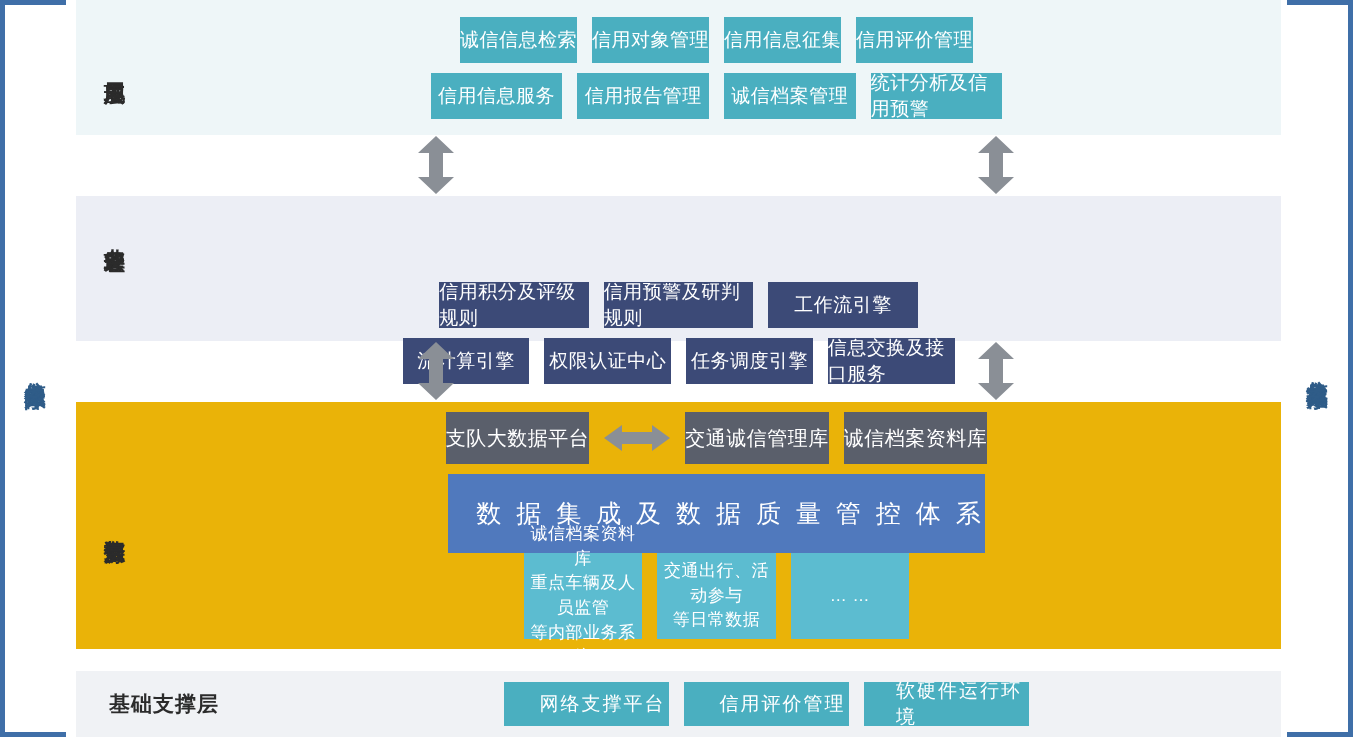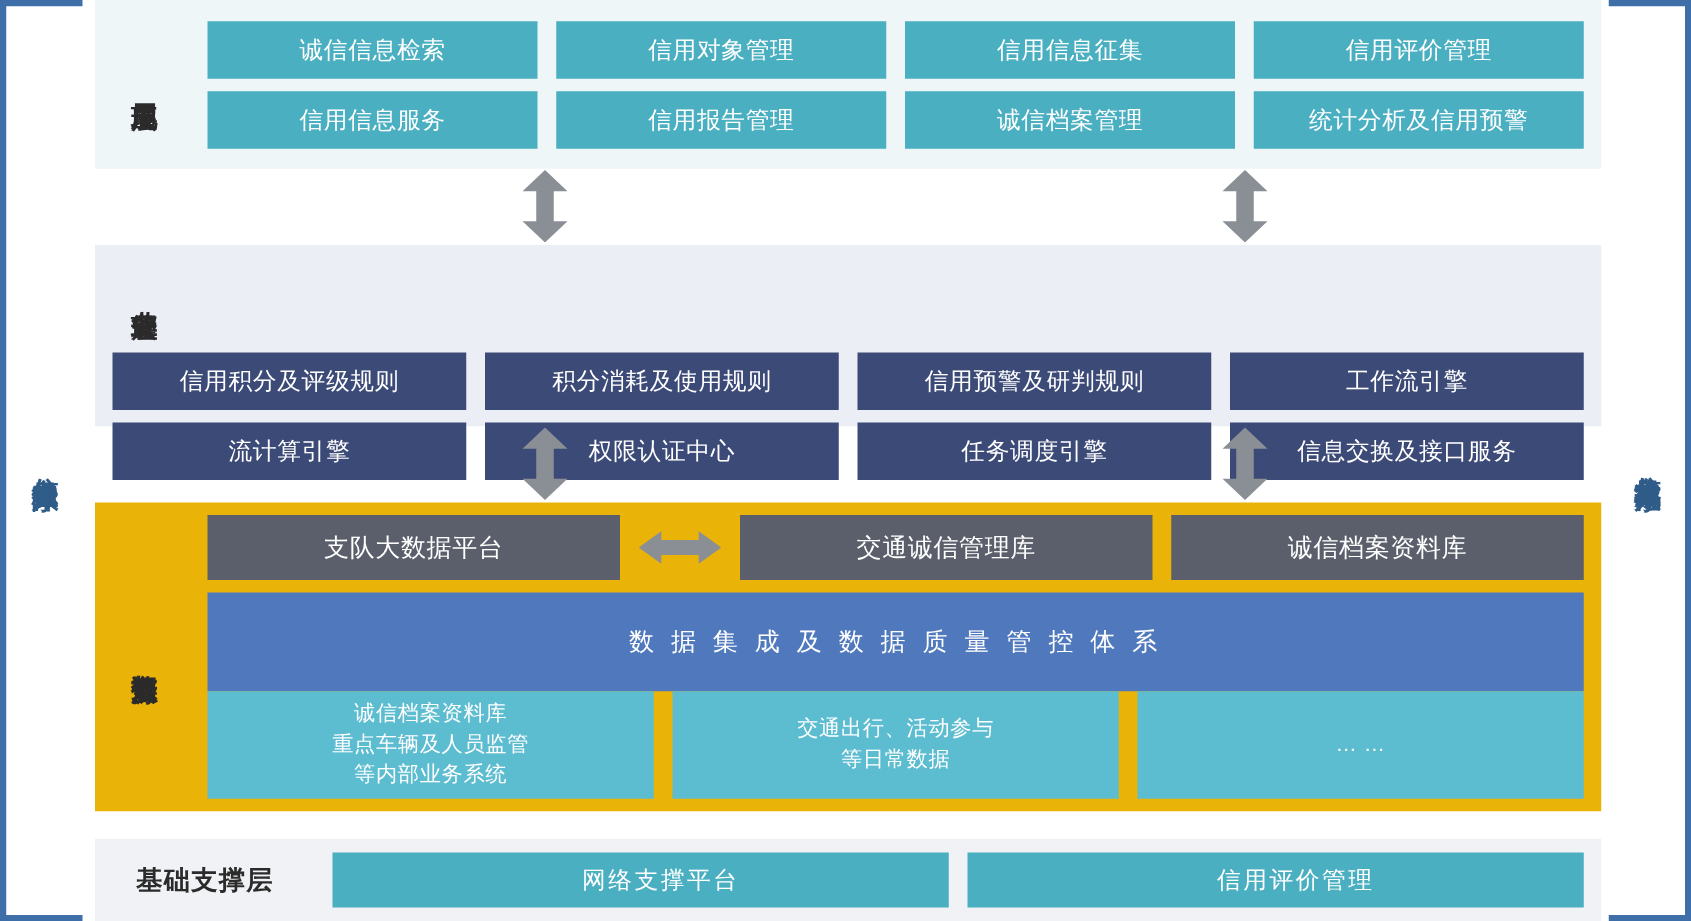--- a/index.html
+++ b/index.html
@@ -91,20 +91,21 @@
     letter-spacing: 1px;
     white-space: pre;
   }
   .layer-body {
     flex: 1 1 auto;
     display: flex;
     flex-direction: column;
     justify-content: center;
     padding: 10px 14px;
     box-sizing: border-box;
+    align-items: center;
   }
   .row {
     display: flex;
     gap: 15px;
     margin-bottom: 10px;
   }
   .row:last-child { margin-bottom: 0; }
 
   .cell {
     flex: 1 1 0;
@@ -142,22 +143,23 @@
     background: #eab308;
   }
   .cell-db {
     background: #5a5f6b;
     height: 52px;
     font-size: 20px;
   }
   .cell-integration {
     background: #5079bd;
     height: 45px;
-    font-size: 20px;
+    font-size: 25px;
     letter-spacing: 4px;
+    padding-left: 28px;
   }
   .cell-src {
     background: #5cbcd0;
     height: 86px;
     font-size: 17px;
     line-height: 1.45;
     text-align: center;
     flex-direction: column;
   }
 
@@ -261,21 +263,20 @@
       </svg>
     </div>
 
     <div class="layer layer-biz">
       <div class="layer-label">
         <span class="vtext">业务管理层</span>
       </div>
       <div class="layer-body">
         <div class="row">
           <div class="cell cell-biz">信用积分及评级规则</div>
-          <div class="cell cell-biz">积分消耗及使用规则</div>
           <div class="cell cell-biz">信用预警及研判规则</div>
           <div class="cell cell-biz">工作流引擎</div>
         </div>
         <div class="row">
           <div class="cell cell-biz">流计算引擎</div>
           <div class="cell cell-biz">权限认证中心</div>
           <div class="cell cell-biz">任务调度引擎</div>
           <div class="cell cell-biz">信息交换及接口服务</div>
         </div>
       </div>
@@ -328,18 +329,19 @@
 
       </div>
     </div>
 
     <div class="layer layer-infra">
       <div class="infra-label">基础支撑层</div>
       <div class="layer-body">
         <div class="row">
           <div class="cell cell-infra">网络支撑平台</div>
           <div class="cell cell-infra">信用评价管理</div>
+          <div class="cell cell-infra">软硬件运行环境</div>
         </div>
       </div>
     </div>
 
   </div>
 </div>
 
 </body></html>

